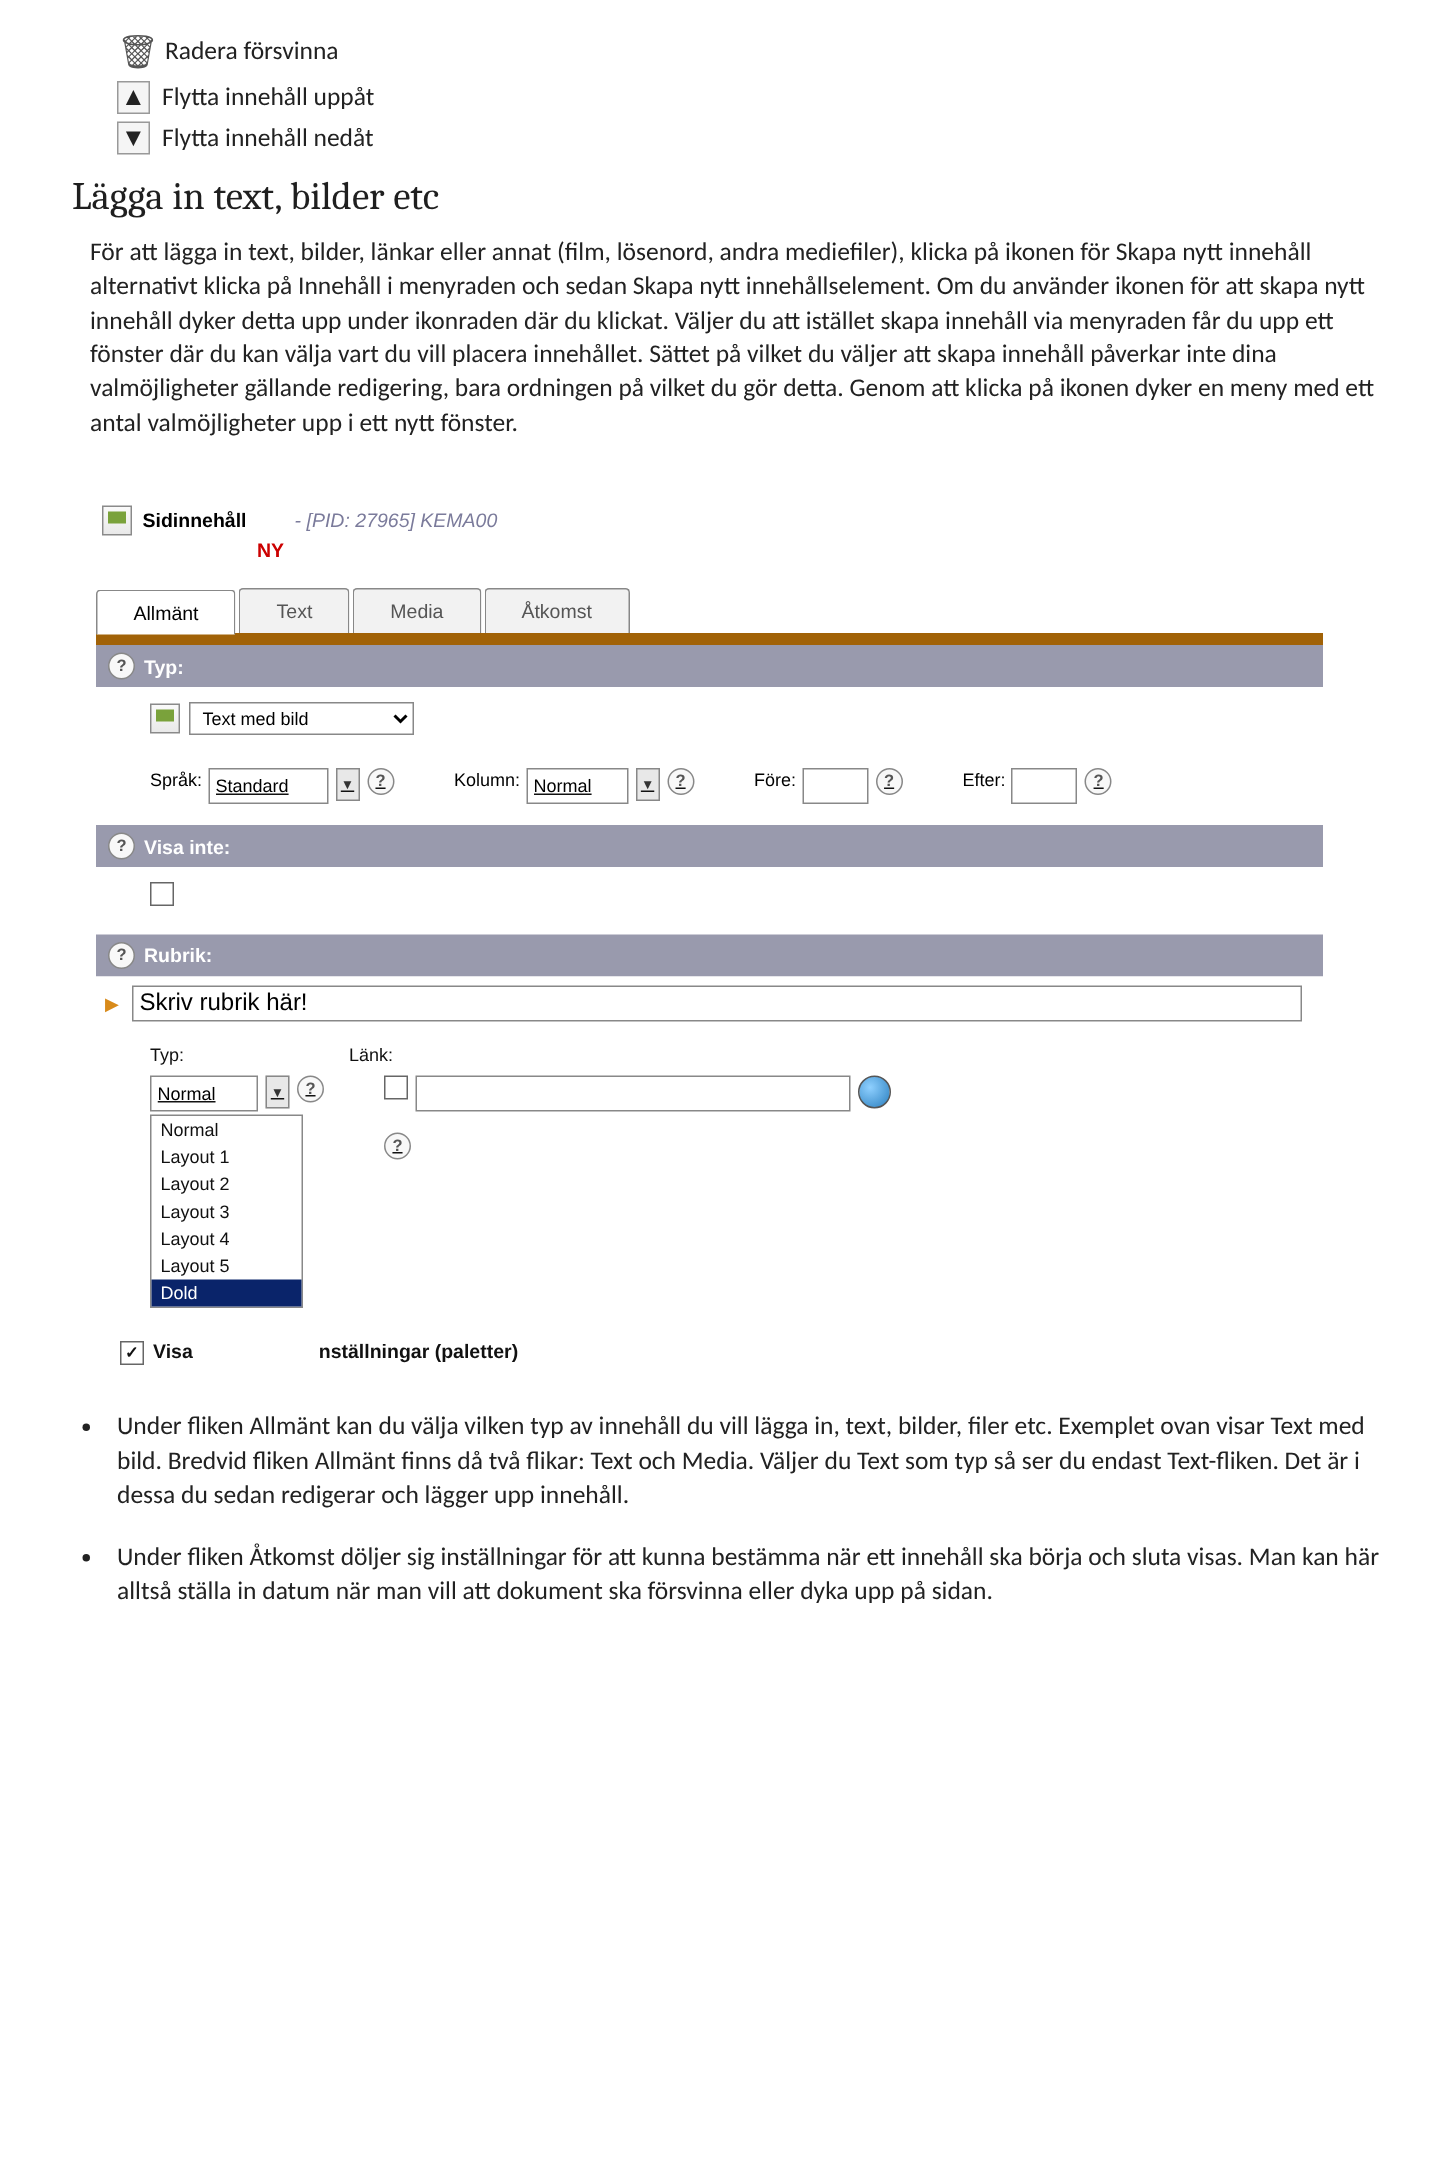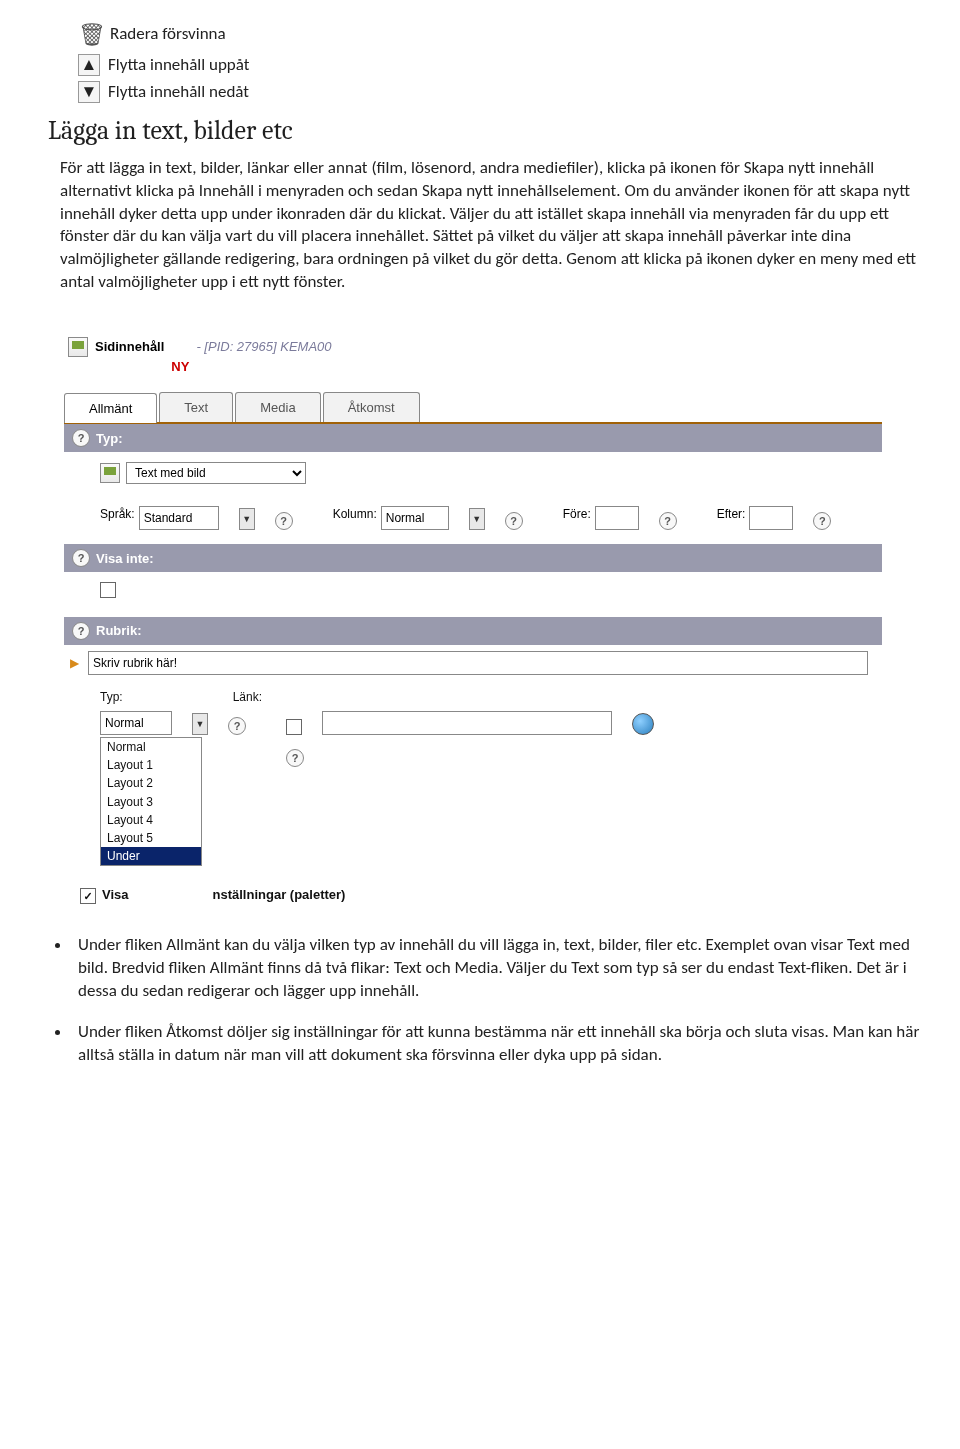--- a/index.html
+++ b/index.html
@@ -83,21 +83,21 @@
     position: absolute;
     left: 3px;
     top: 3px;
     width: 12px;
     height: 8px;
     background: #7aa23b;
   }
   .tabs {
     display: flex;
     gap: 0;
-    border-bottom: 2px solid #a16207;
+    border-bottom: 8px solid #a16207;
     margin-top: 4px;
   }
   .tab {
     padding: 6px 24px;
     border: 1px solid #888;
     border-bottom: none;
     background: #f2f2f2;
     color: #555;
     font-size: 13px;
     border-radius: 3px 3px 0 0;
@@ -158,22 +158,23 @@
     gap: 40px;
   }
   .field-col {
     display: flex;
     flex-direction: row;
     gap: 4px;
   }
   .field-col label { font-size: 12px; color: #000; }
   .inline {
     display: flex;
-    align-items: flex-end;
-    gap: 20px;
+    align-items: flex-start;
+    gap: 5px;
+    text-decoration: underline;
   }
   .textinput {
     border: 1px solid #888;
     height: 20px;
     font-size: 12px;
     padding: 1px 4px;
     font-family: Verdana, Arial, sans-serif;
   }
   .wnarrow { width: 34px; }
   .dropdown-arrow {
@@ -190,21 +191,21 @@
   .rubrik-input-row {
     display: flex; align-items: center; gap: 6px;
     padding: 6px 10px 6px 6px;
     background:#fff;
   }
   .arrow-orange {
     color:#d88a1a; font-size:12px; display:inline-block; width:12px;
   }
   .rubrik-input {
     border:1px solid #888; width: 96%; height:20px;
-    font-size:12px; padding:1px 4px;
+    font-size:16px; padding:1px 4px;
   }
   .listbox {
     border:1px solid #888; width:100px;
     background:#fff; font-size:12px;
   }
   .listbox .opt { padding:1px 6px; }
   .listbox .opt.selected {
     background:#0a246a; color:#fff;
   }
   .globe-icon {
@@ -219,21 +220,21 @@
   }
   .normal-select-row {
     padding: 2px 14px 10px 36px;
     display:flex; align-items:flex-start; gap:40px;
   }
   .palette-row {
     padding: 10px 14px 6px 16px;
     display:flex; align-items:flex-end; gap:6px;
     font-size:13px; font-weight:bold;
   }
-  .big-select { width: 180px; }
+  .big-select { width: 150px; }
 </style>
 </head>
 <body>
 
 <div class="icon-row">
   <span style="font-size:22px;color:#555;">🗑</span>
   <span>Radera försvinna</span>
 </div>
 <div class="icon-row">
   <span class="icon-box">▲</span>
@@ -337,21 +338,21 @@
         <span class="dropdown-arrow">▼</span>
         <span class="help">?</span>
       </div>
       <div class="listbox">
         <div class="opt">Normal</div>
         <div class="opt">Layout 1</div>
         <div class="opt">Layout 2</div>
         <div class="opt">Layout 3</div>
         <div class="opt">Layout 4</div>
         <div class="opt">Layout 5</div>
-        <div class="opt selected">Under</div>
+        <div class="opt selected">Dold</div>
       </div>
     </div>
 
     <div style="display:flex;flex-direction:column;gap:14px;">
       <div class="inline">
         <span class="checkbox"></span>
         <input class="textinput" style="width: 280px;">
         <span class="globe-icon"></span>
       </div>
       <div class="inline">

